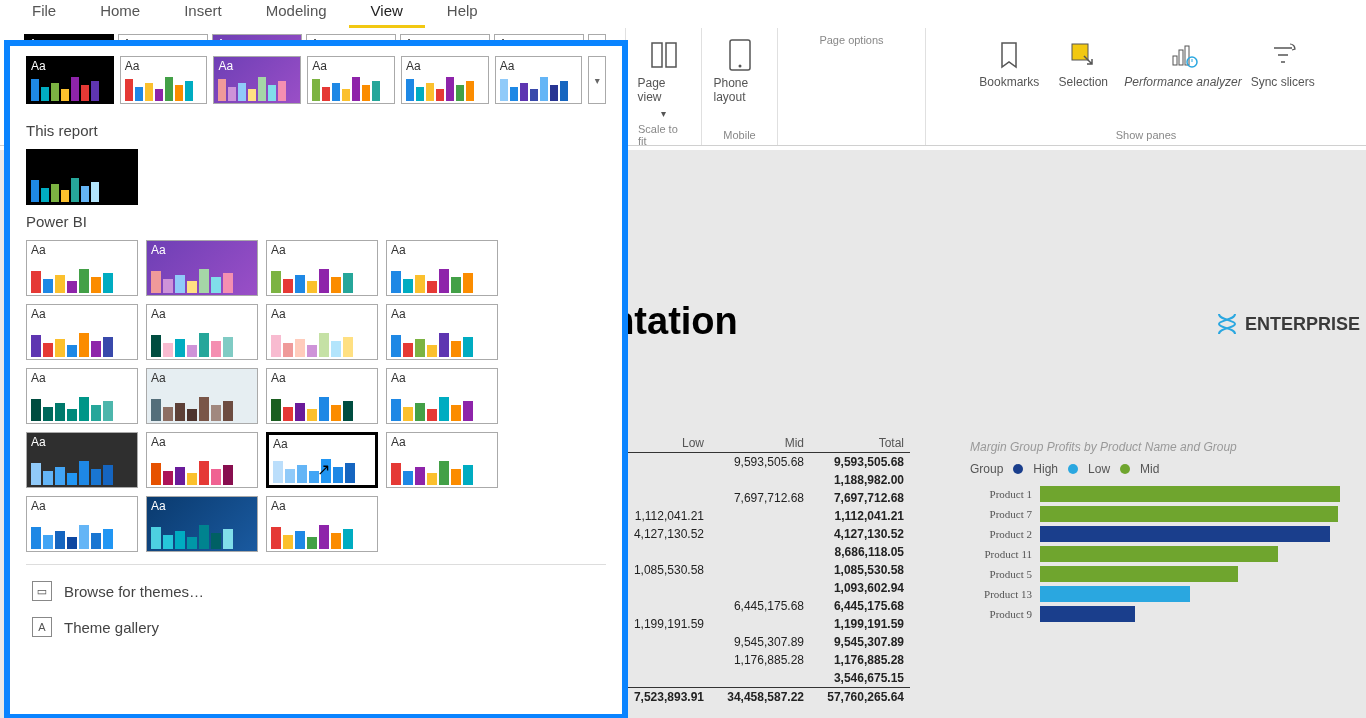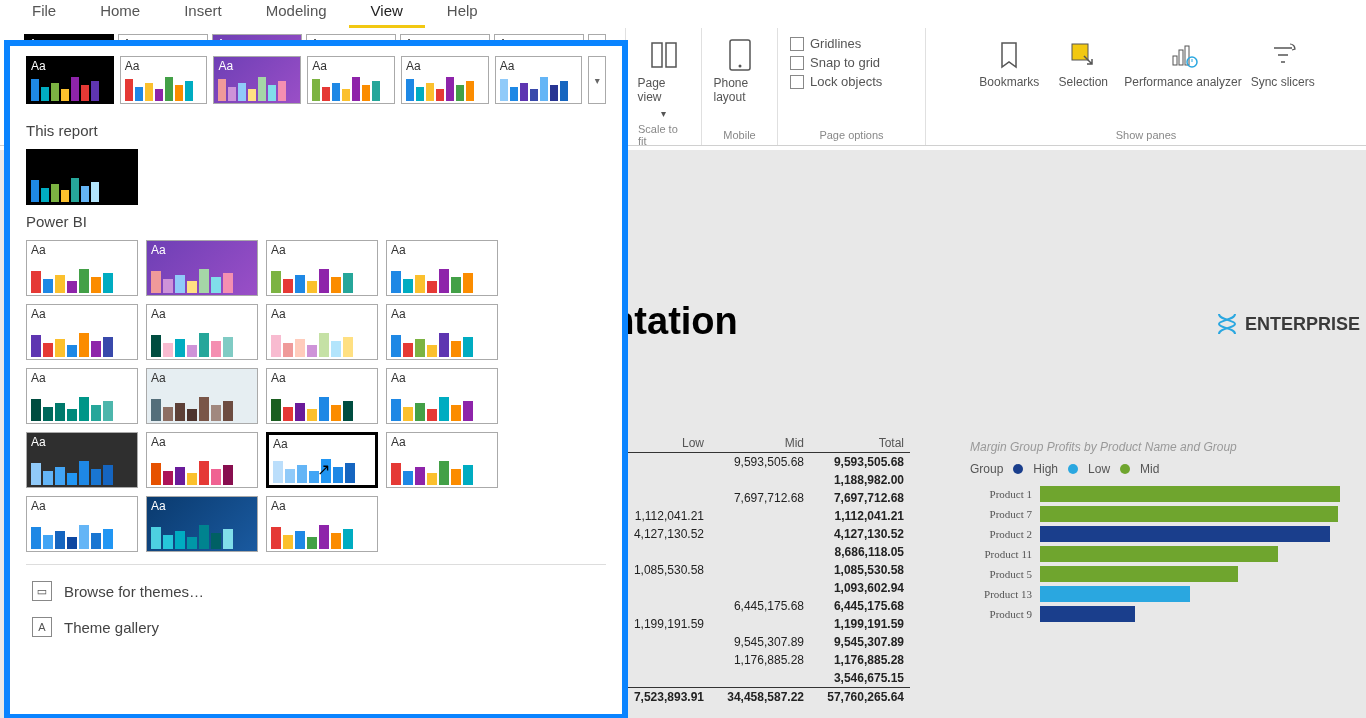--- a/index.html
+++ b/index.html
@@ -179,34 +179,20 @@
         <svg width="22" height="32" viewBox="0 0 22 32">
             <rect x="1" y="1" width="20" height="30" rx="2" fill="none" stroke="#555" stroke-width="1.5"></rect>
             <circle cx="11" cy="27" r="1.5" fill="#555"></circle>
           </svg>
       </div>
       <span>Phone layout</span>
     </div>
     <div class="lbl">Mobile</div>
   </div>
   <div class="rgroup" style="width:148px;align-items:flex-start">
-    <div style="width:100%">
-        <div class="chk-row">
-          <span class="box"></span>
-          <span>Gridlines</span>
-        </div>
-        <div class="chk-row">
-          <span class="box"></span>
-          <span>Snap to grid</span>
-        </div>
-        <div class="chk-row">
-          <span class="box"></span>
-          <span>Lock objects</span>
-        </div>
-      </div>
     <div class="lbl" style="align-self:center">Page options</div>
   </div>
   <div class="rgroup" style="flex:1;border-right:none">
     <div style="display:flex;gap:4px">
         <div class="rbtn" style="min-width: 70px;">
           <div class="ic">
             <svg width="30" height="30">
               <path d="M8 3h14v24l-7-5-7 5z" fill="none" stroke="#555" stroke-width="1.5"></path>
             </svg>
           </div>
@@ -214,21 +200,21 @@
         </div>
         <div class="rbtn" style="min-width: 70px;">
           <div class="ic">
             <svg width="30" height="30">
               <rect x="4" y="4" width="16" height="16" fill="#f2c811" stroke="#555"></rect>
               <path d="M16 16l8 8m0-5v5h-5" stroke="#555" fill="none" stroke-width="1.5"></path>
             </svg>
           </div>
           <span style="text-align:center;line-height:1.1">Selection</span>
         </div>
-        <div class="rbtn" style="min-width: 70px;">
+        <div class="rbtn" style="min-width: 70px; font-style: italic;">
           <div class="ic">
             <svg width="30" height="30">
               <rect x="5" y="16" width="4" height="9" fill="none" stroke="#555"></rect>
               <rect x="11" y="10" width="4" height="15" fill="none" stroke="#555"></rect>
               <rect x="17" y="6" width="4" height="19" fill="none" stroke="#555"></rect>
               <circle cx="24" cy="22" r="5" fill="none" stroke="#2aa7e0" stroke-width="1.5"></circle>
               <path d="M24 22v-3" stroke="#2aa7e0"></path>
             </svg>
           </div>
           <span style="text-align:center;line-height:1.1">Performance analyzer</span>

